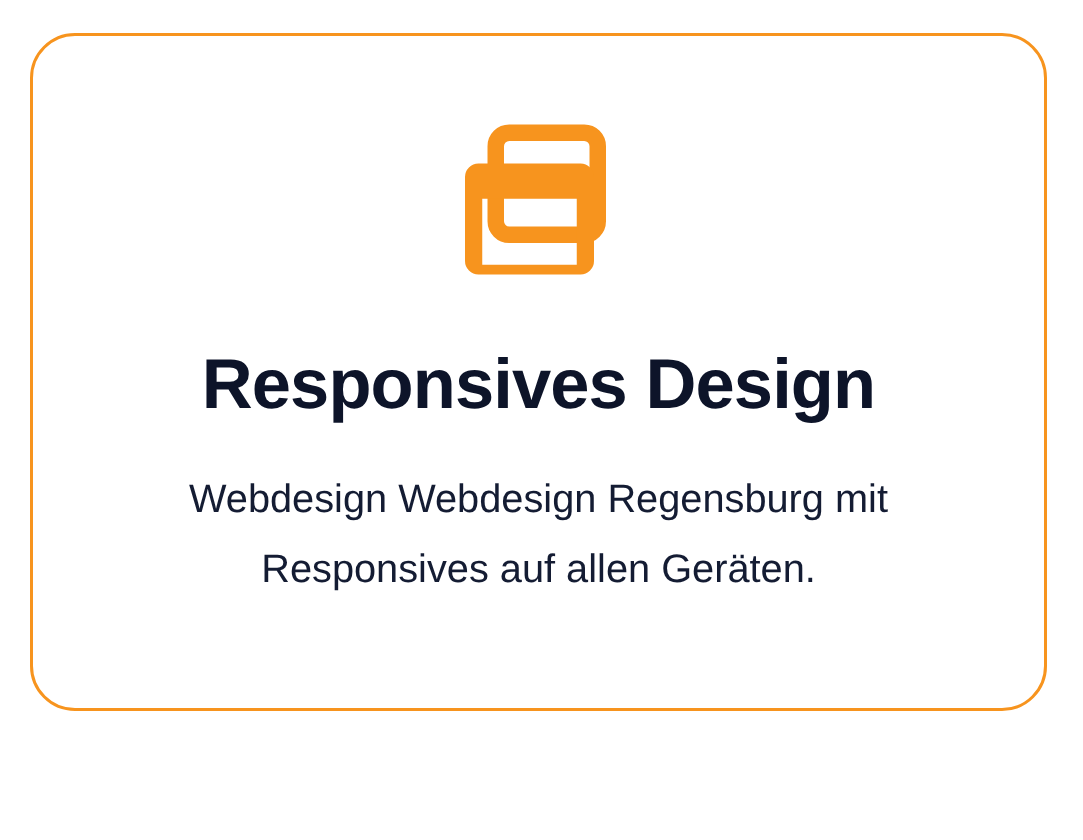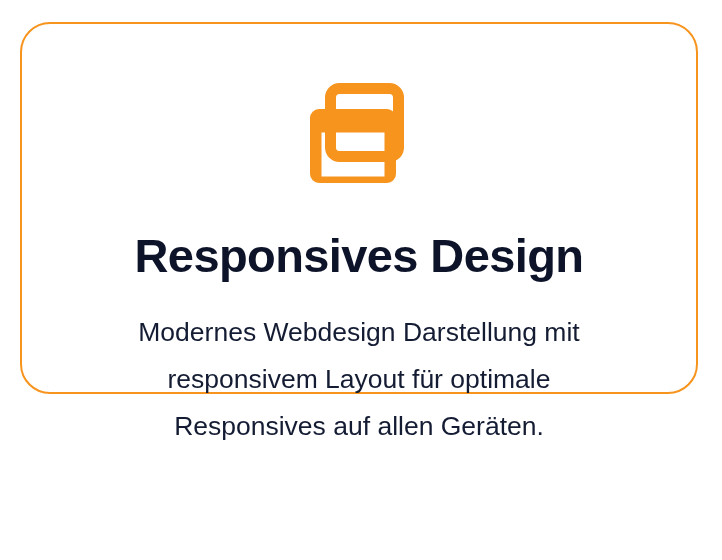--- a/index.html
+++ b/index.html
@@ -24,21 +24,21 @@
     background: #ffffff;
     box-sizing: border-box;
   }
 
   
   .feature-card {
     position: absolute;
     left: 20px;
     top: 22px;
     width: 678px;
-    height: 372px;
+    height: 452px;
     box-sizing: border-box;
     background: #ffffff;
     border: 2.5px solid #f7941e;
     border-radius: 30px;
     display: flex;
     flex-direction: column;
     align-items: center;
     justify-content: flex-start;
     padding: 54px 36px 40px 36px;
   }
@@ -116,19 +116,18 @@
                  h63
                  v44
                  h-63
                  z"></path>
       </svg>
     </div>
 
     <h2 class="card-title">Responsives Design</h2>
 
     <p class="card-desc">
-      <span class="desc-line">Modernes Webdesign Darstellung mit</span>
-      <span class="desc-line">responsivem Layout für optimale</span>
+      <span class="desc-line">Webdesign Webdesign Regensburg mit</span>
       <span class="desc-line">Responsives auf allen Geräten.</span>
     </p>
 
   </div>
 </div>
 
 </body></html>

